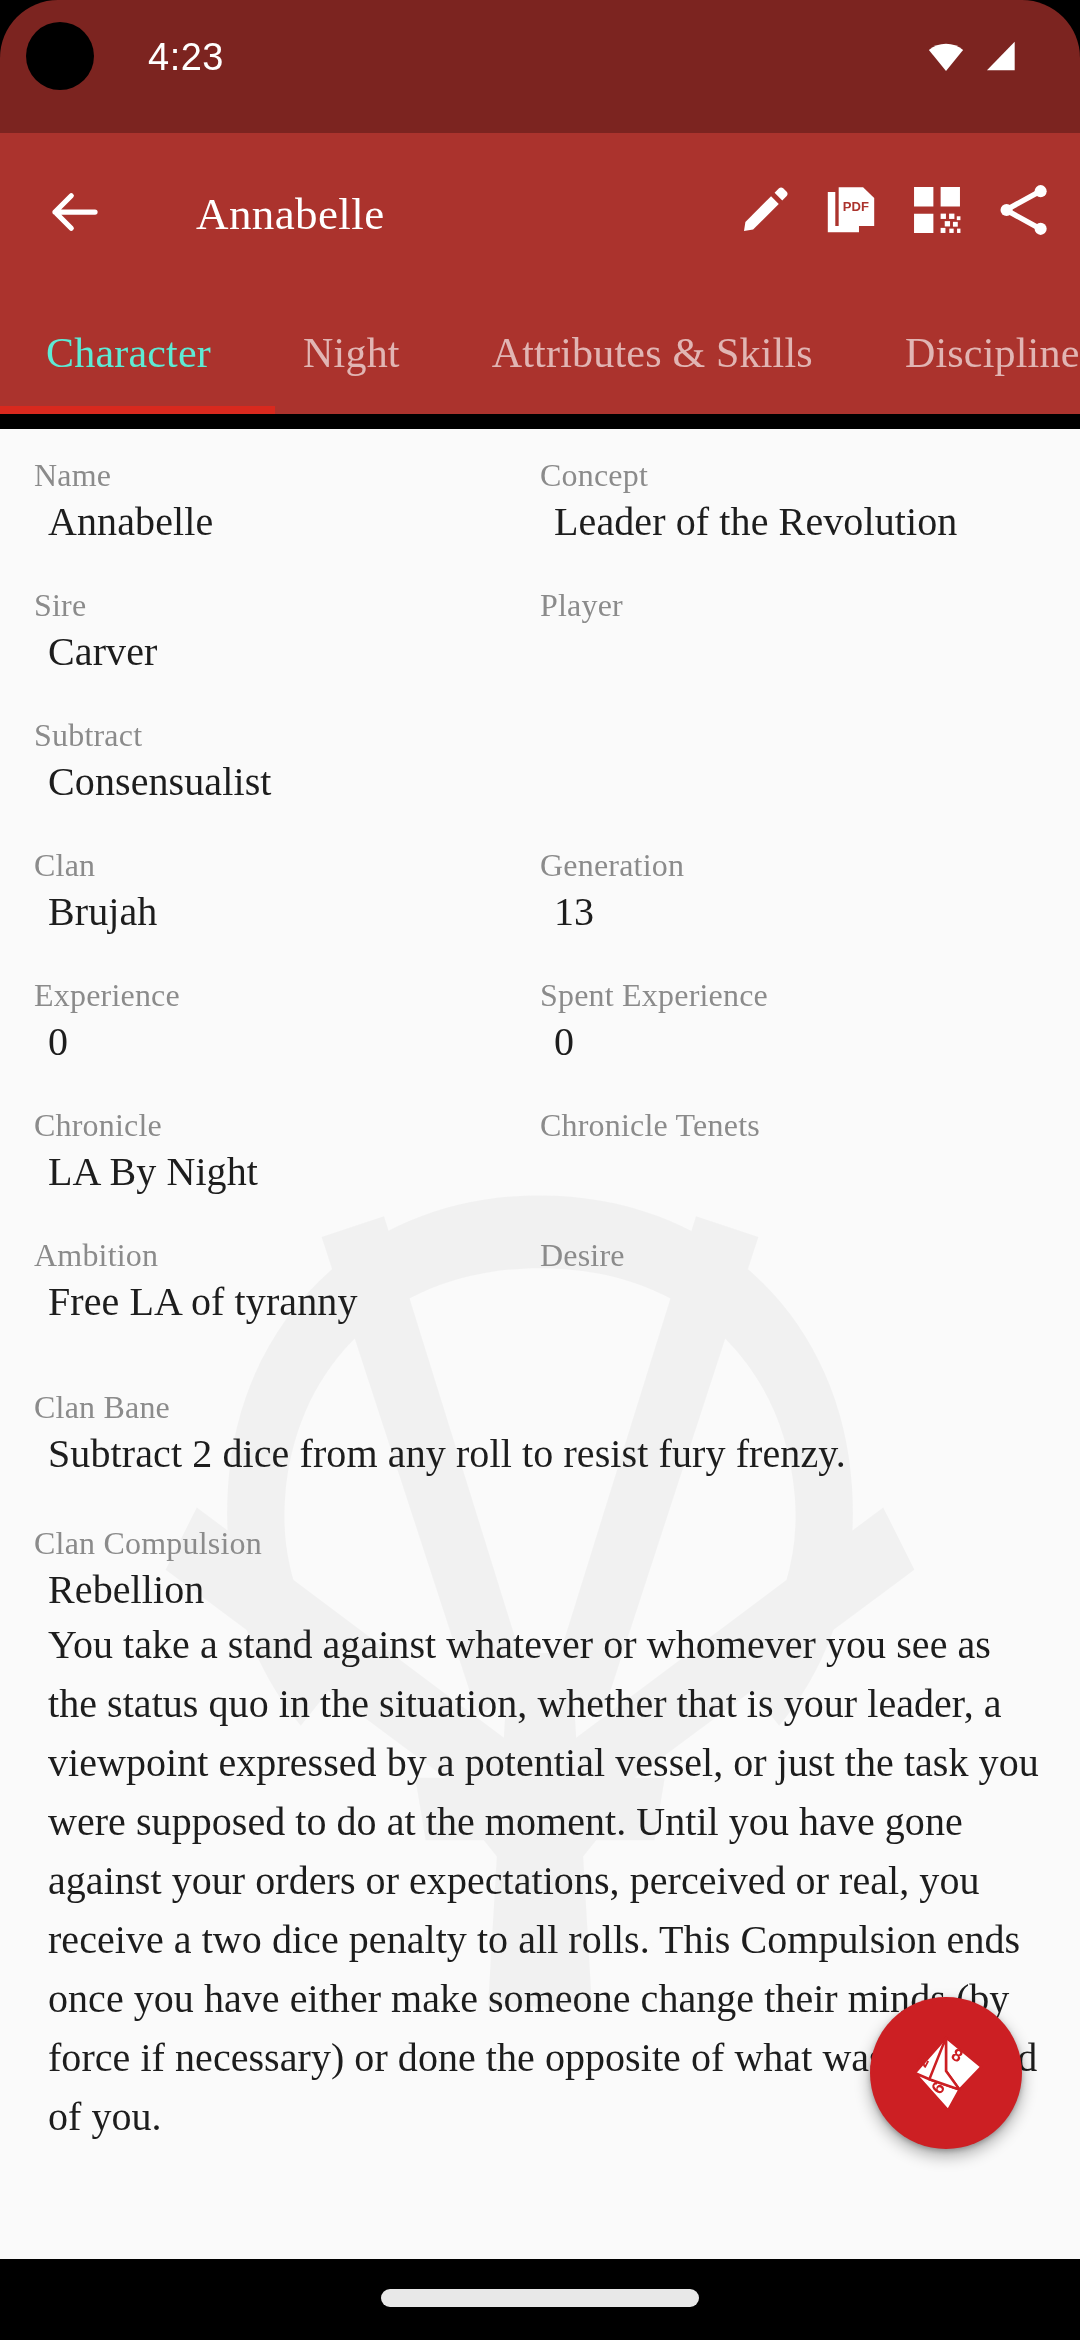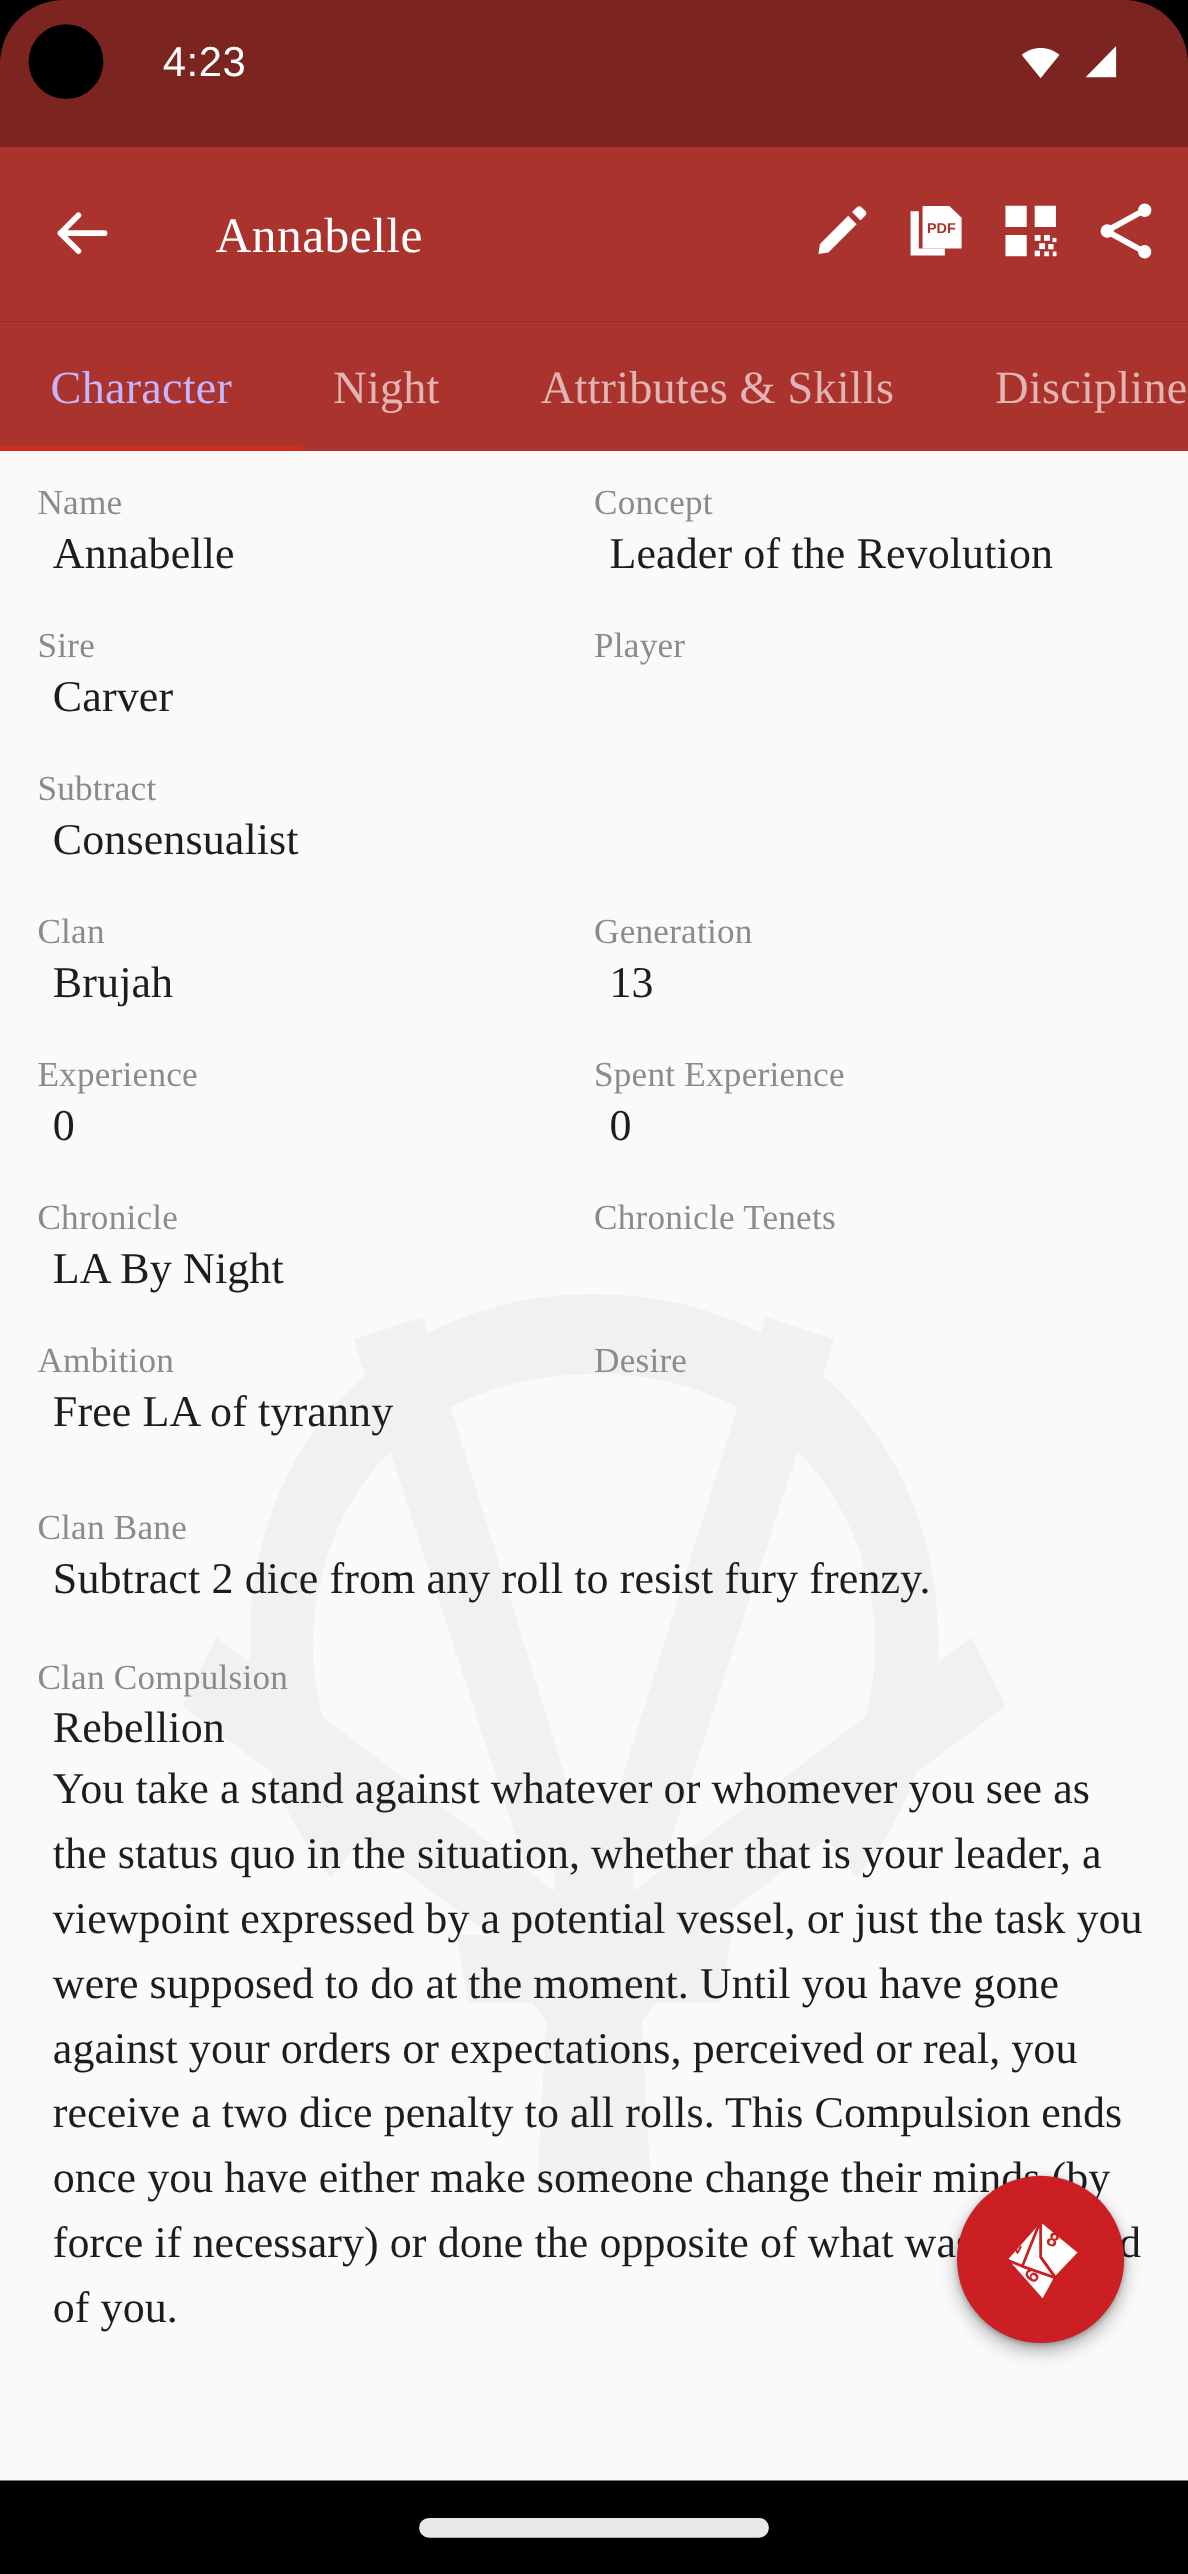--- a/index.html
+++ b/index.html
@@ -89,30 +89,30 @@
   .tab {
     display: flex; align-items: center; justify-content: center;
     height: 122px;
     padding: 0 46px;
     color: rgba(255,255,255,0.64);
     font-size: 42px;
     letter-spacing: 0.2px;
     cursor: pointer;
     position: relative;
   }
-  .tab.active { color: #c4b5fd; }
+  .tab.active { color: #5eead4; }
   .tab-indicator {
     position: absolute; left: 0; bottom: 0;
     width: 275px; height: 8px;
     background: #d9291e;
   }
 
   
   .content {
-    position: absolute; top: 410px; left: 0;
+    position: absolute; top: 429px; left: 0;
     width: 1080px; height: 1845px;
     background: #fafafa;
     overflow: hidden;
   }
   .watermark {
     position: absolute;
     left: 50%; top: 600px;
     transform: translateX(-50%);
     width: 1040px; height: 1040px;
     opacity: 0.055;

